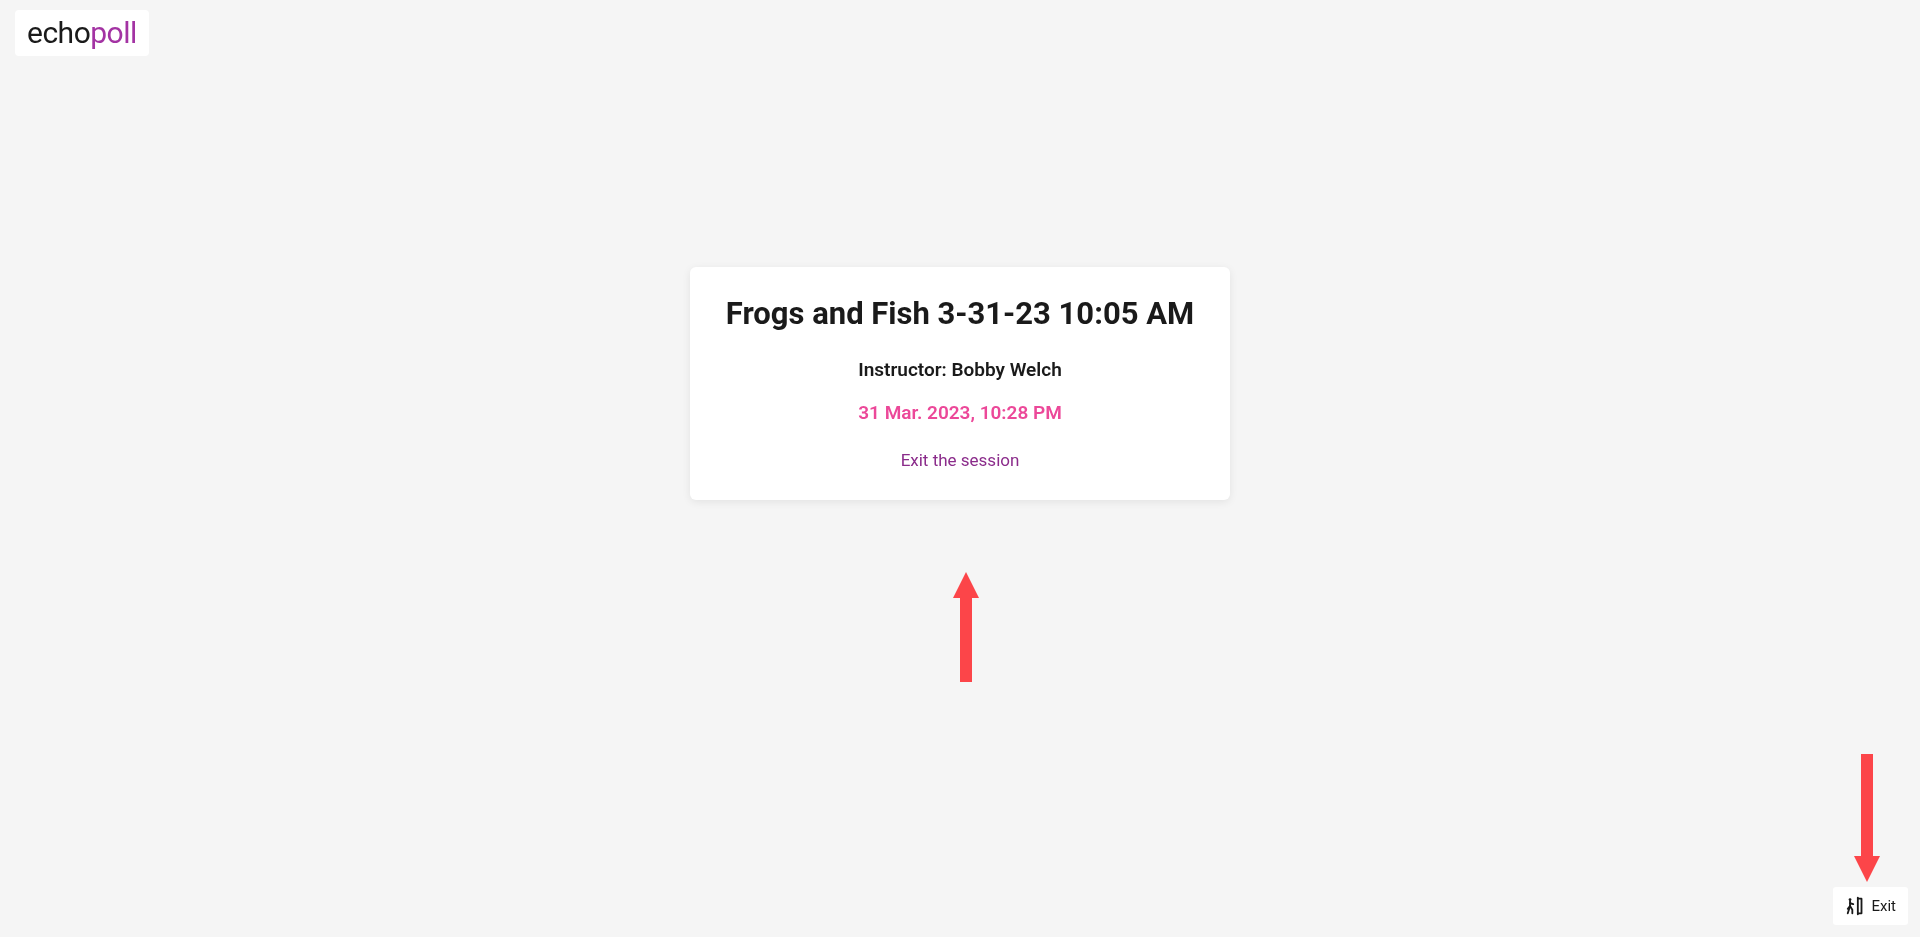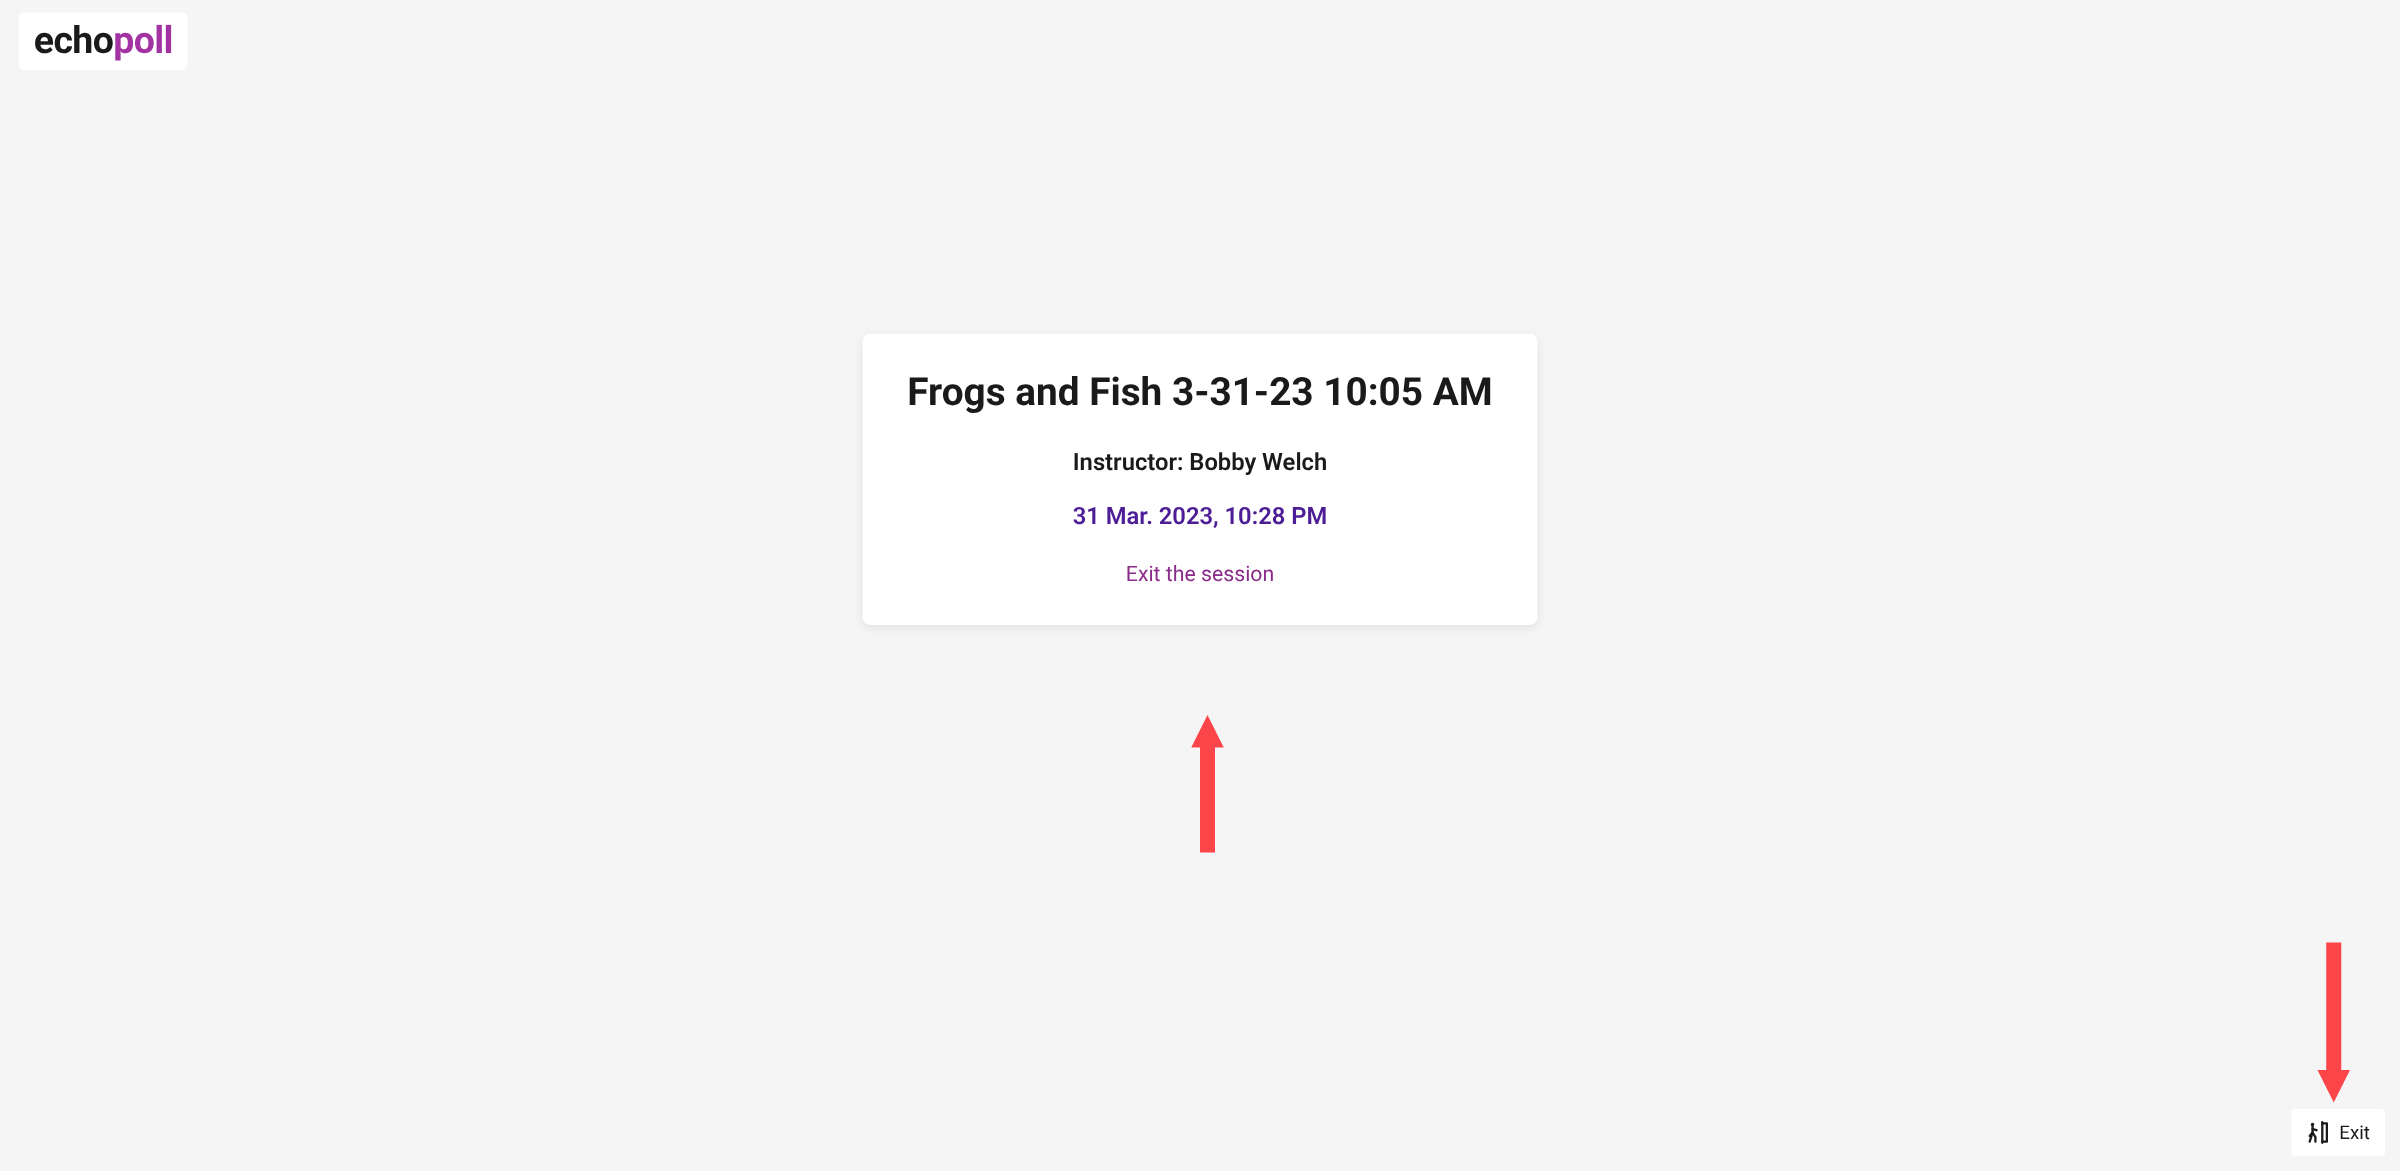--- a/index.html
+++ b/index.html
@@ -21,21 +21,21 @@
       position: absolute;
       top: 10px;
       left: 15px;
       background-color: #ffffff;
       padding: 8px 12px;
       border-radius: 4px;
     }
 
     .logo {
       font-size: 30px;
-      font-weight: 700;
+      font-weight: 400;
       letter-spacing: -0.5px;
       line-height: 1;
       text-align: center;
     }
 
     .logo-echo {
       color: #1a1a1a;
     }
 
     .logo-poll {
@@ -75,21 +75,21 @@
     .instructor-line {
       font-size: 19px;
       font-weight: 600;
       color: #1a1a1a;
       margin-bottom: 20px;
     }
 
     .datetime-line {
       font-size: 19px;
       font-weight: 600;
-      color: #4c1d95;
+      color: #ec4899;
       margin-bottom: 26px;
     }
 
     .leave-link {
       font-size: 17px;
       color: #8b2c8b;
       cursor: pointer;
       text-decoration: none;
       display: inline-block;
     }

